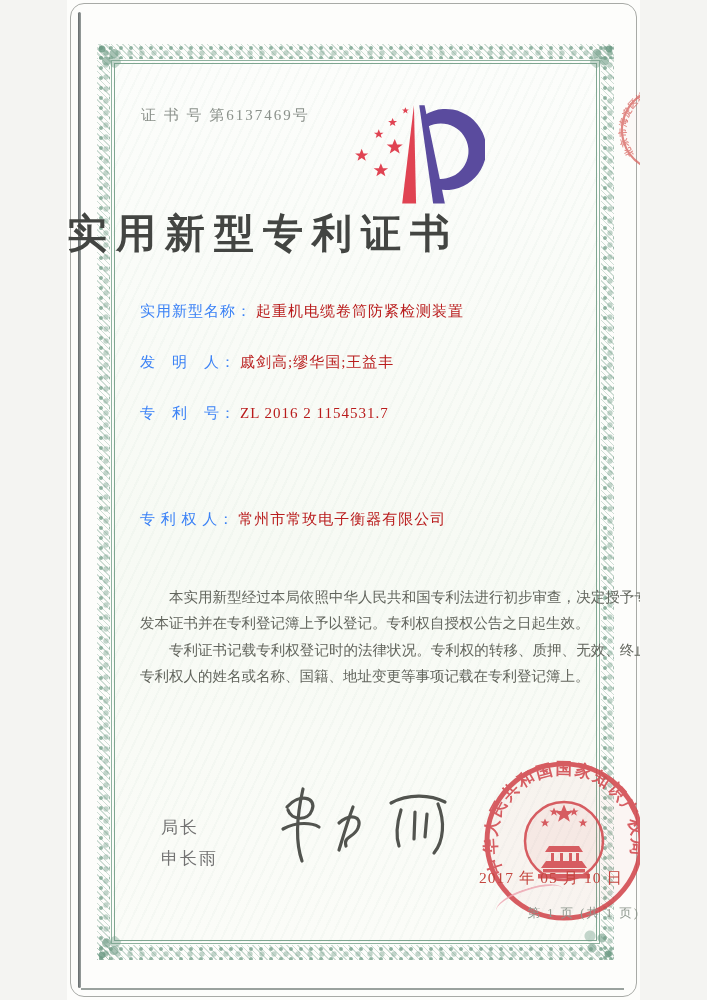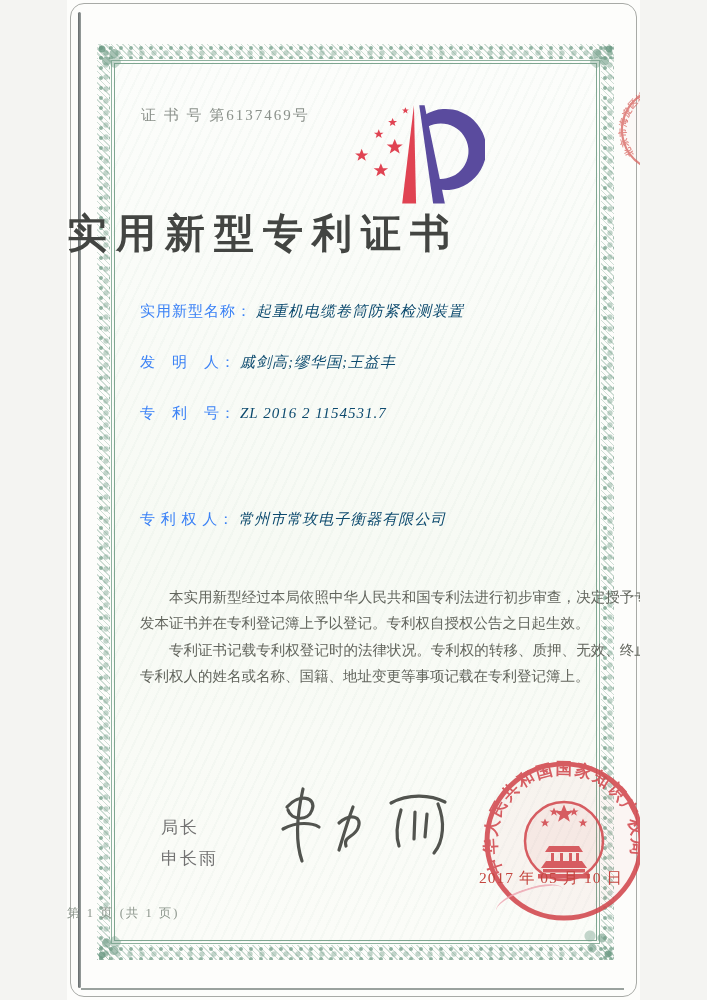--- a/index.html
+++ b/index.html
@@ -47,38 +47,38 @@
 
   .tax-stamp{position:absolute; left:548px; top:82px; width:96px; height:96px;
     transform:rotate(-16deg); opacity:.8;}
   .logo{position:absolute; left:278px; top:100px; width:140px; height:112px;}
 
   .title{position:absolute; left:0; right:0; top:206px; margin:0; text-align:left;
     font-size:40px; font-weight:600; letter-spacing:9px; color:#434542;}
 
   .field{position:absolute; left:73px; font-size:15px; color:#7b7e76; letter-spacing:1px; white-space:nowrap;}
   .flabel{color:#3b82f6;text-align:center;}
-  .fvalue{color:#0c4a6e; margin-left:4px;font-style:italic;}
+  .fvalue{color:#b91c1c; margin-left:4px;}
   .f0{top:302px;} .f1{top:353px;} .f2{top:404px;} .f3{top:456px;} .f4{top:510px;} .f5{top:563px;}
 
   .body-text{position:absolute; left:73px; width:567px; top:584px; color:#62655d;
     font-size:14.5px; line-height:1.82; text-align:justify;}
   .body-text p{margin:0; text-indent:2em;}
 
   .signer{position:absolute; left:94px; top:812px; font-size:17px; color:#737373; line-height:1.85; letter-spacing:2px;}
   .signature{position:absolute; left:198px; top:775px; width:200px; height:100px;}
 
   .office-seal{position:absolute; left:412px; top:756px; width:170px; height:170px; opacity:.88;}
   .seal-date{position:absolute; left:412px; top:868px; width:170px; text-align:left;
     font-size:15.5px; letter-spacing:1px; color:#c4453f; white-space:nowrap;}
 
   .pink-flick{position:absolute; left:428px; top:888px; width:70px; height:22px;
     border-top:2px solid #eda4b0; border-radius:50%; transform:rotate(-18deg); opacity:.8;}
 
-  .footer{position:absolute; left:0; right:0; top:905px; text-align:left;
+  .footer{position:absolute; left:0; right:0; top:905px; text-align:right;
     font-size:12.5px; letter-spacing:2px; color:#8e978e;}
 </style>
 </head>
 <body>
 
 <div class="page">
 
   <div class="scan-border"></div>
   <div class="edge-left"></div>
   <div class="edge-bottom"></div>

